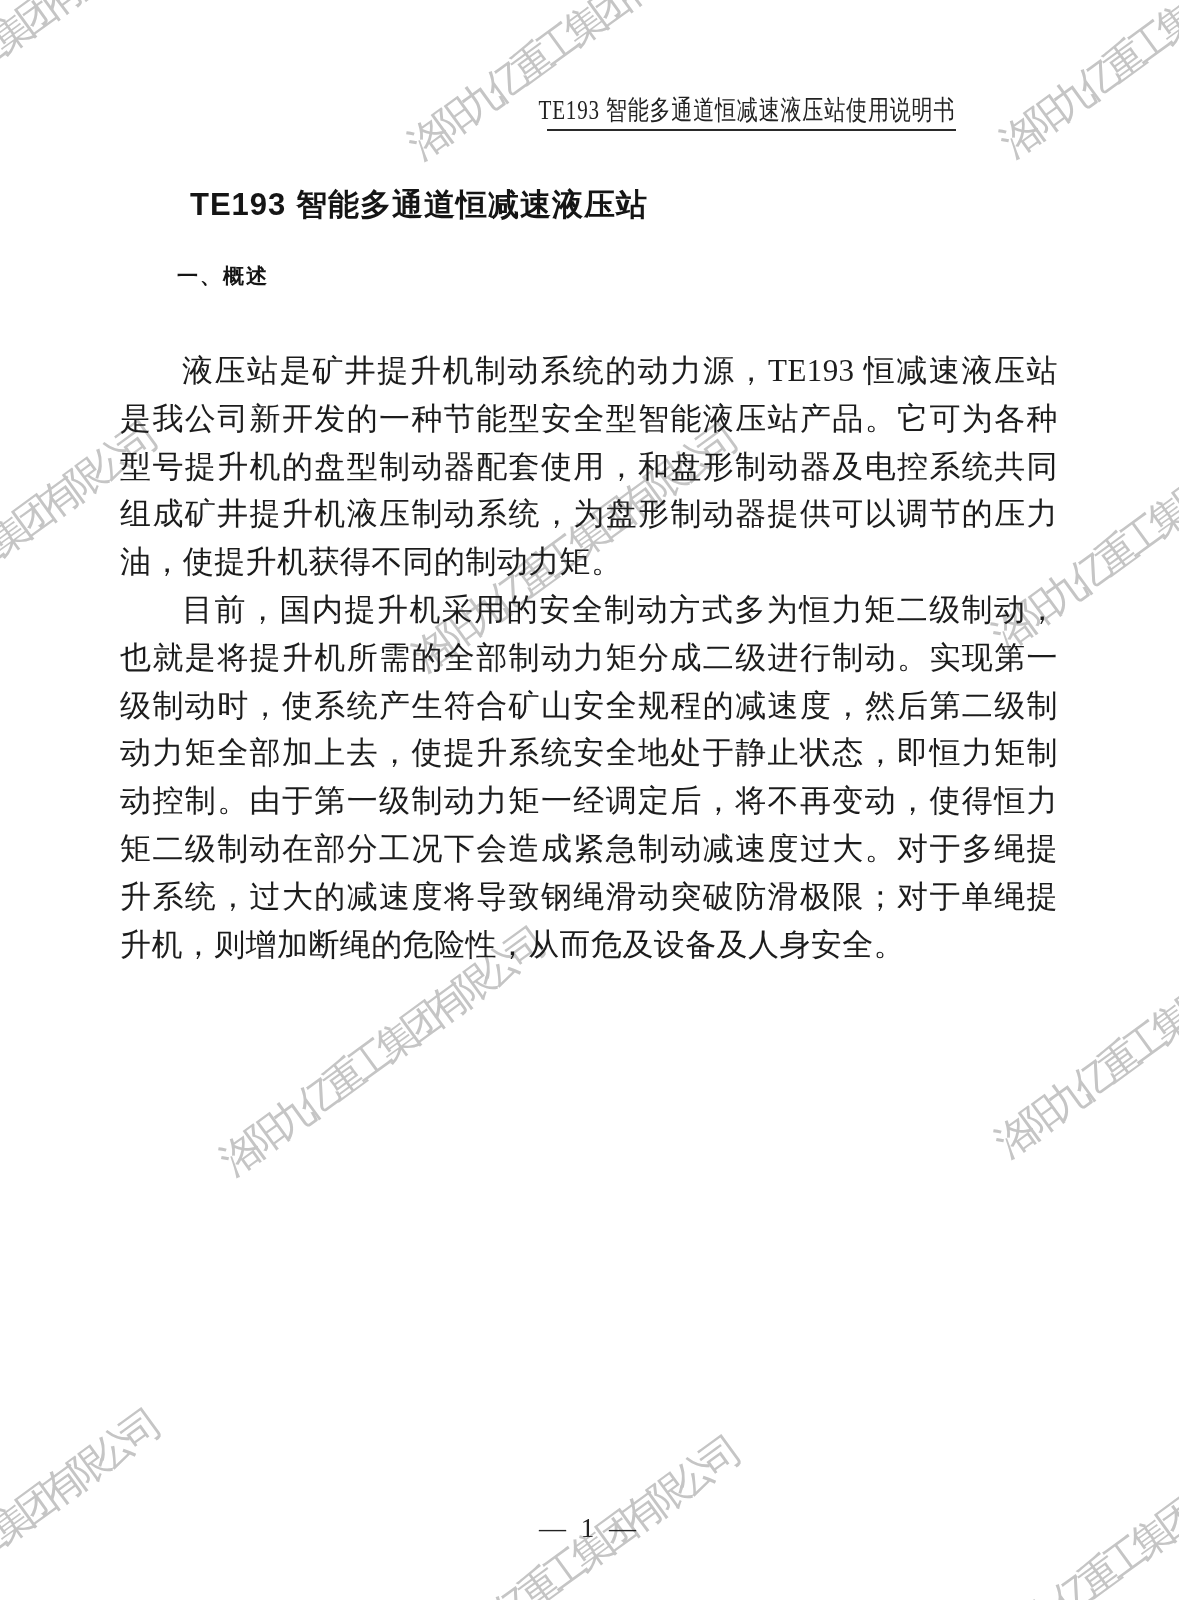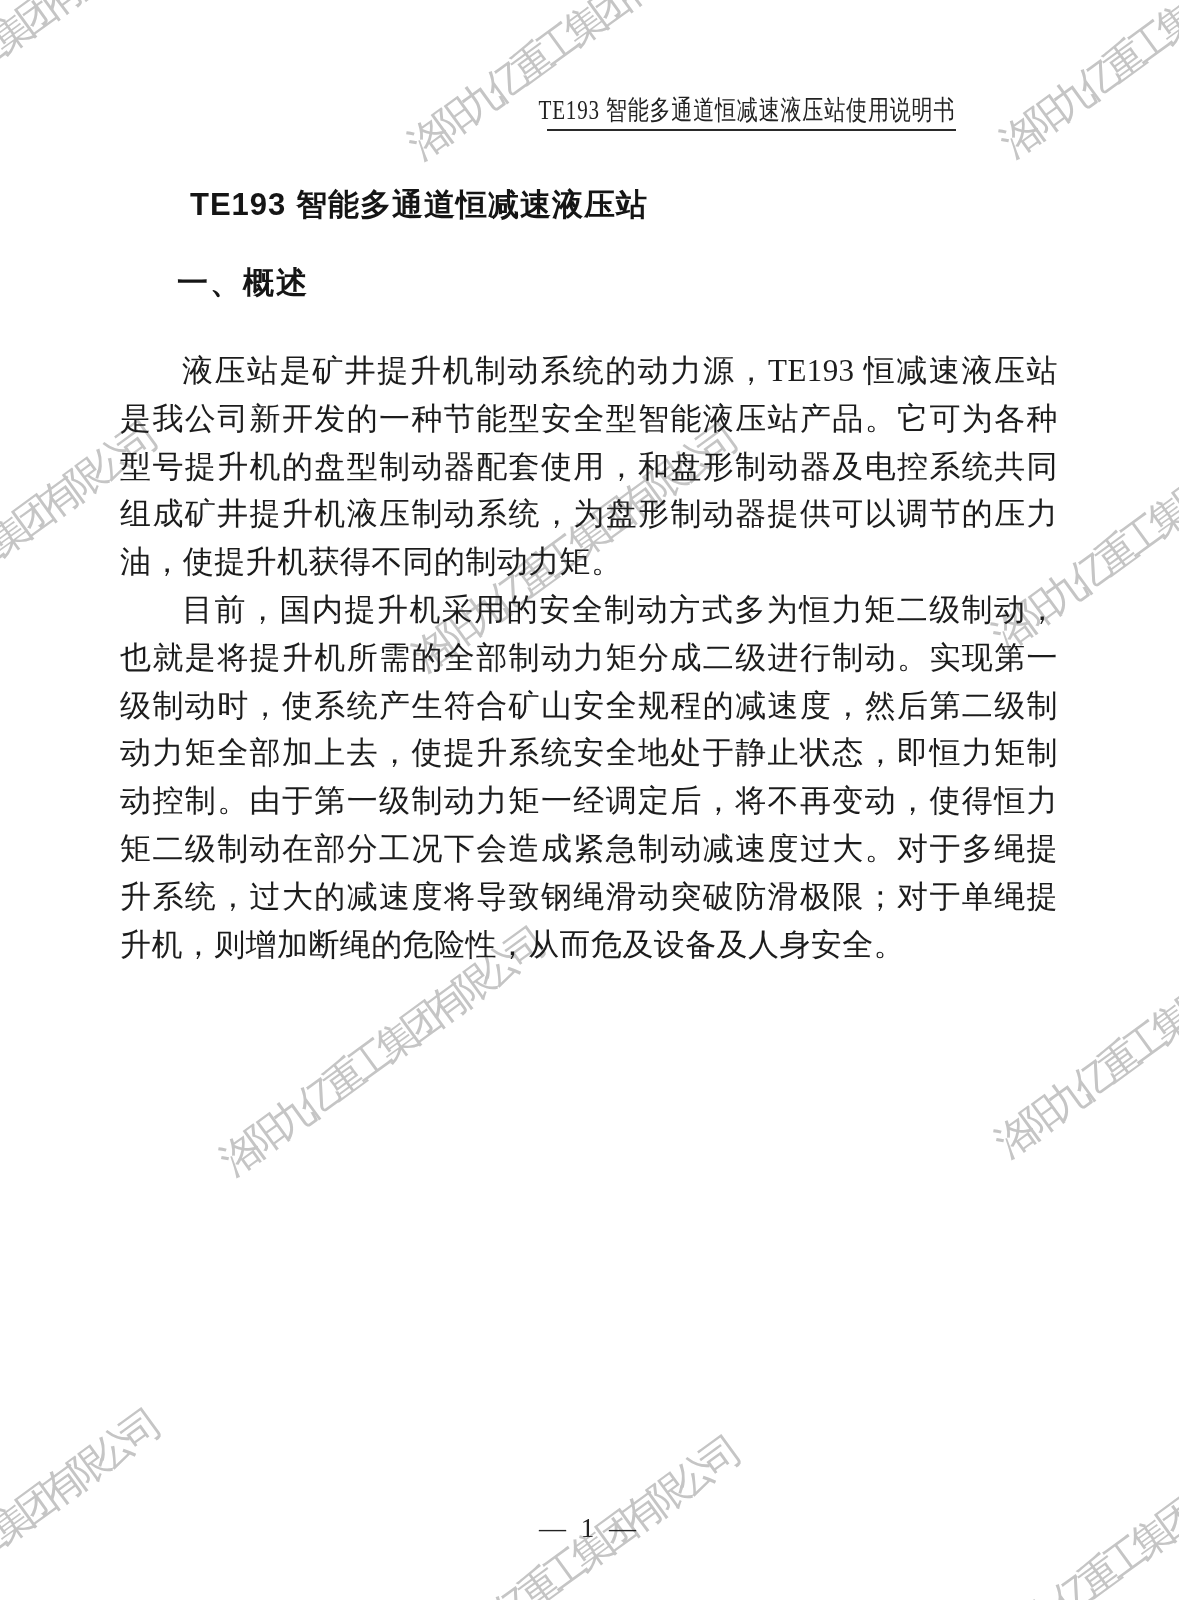--- a/index.html
+++ b/index.html
@@ -48,21 +48,21 @@
     font-family:"Liberation Sans","DejaVu Sans",sans-serif;
     font-size:31px;font-weight:bold;
     letter-spacing:1px;
     color:#151515;
   }
   .sec-heading{
     position:absolute;
     left:177px;top:262px;
     margin:0;
     font-family:"Liberation Sans","DejaVu Sans",sans-serif;
-    font-size:31px;font-weight:bold;
+    font-size:21px;font-weight:bold;
     letter-spacing:2px;
     color:#151515;
   }
   .body-text{
     position:absolute;
     left:120px;top:347px;
     width:938px;
   }
   .body-text p{
     margin:0;

